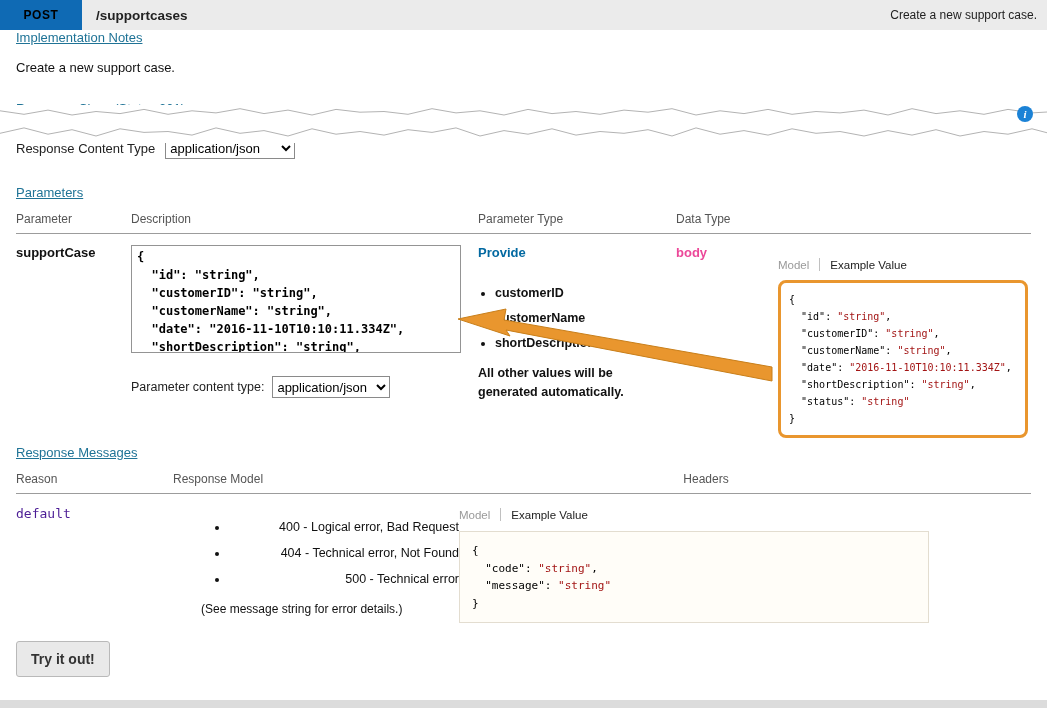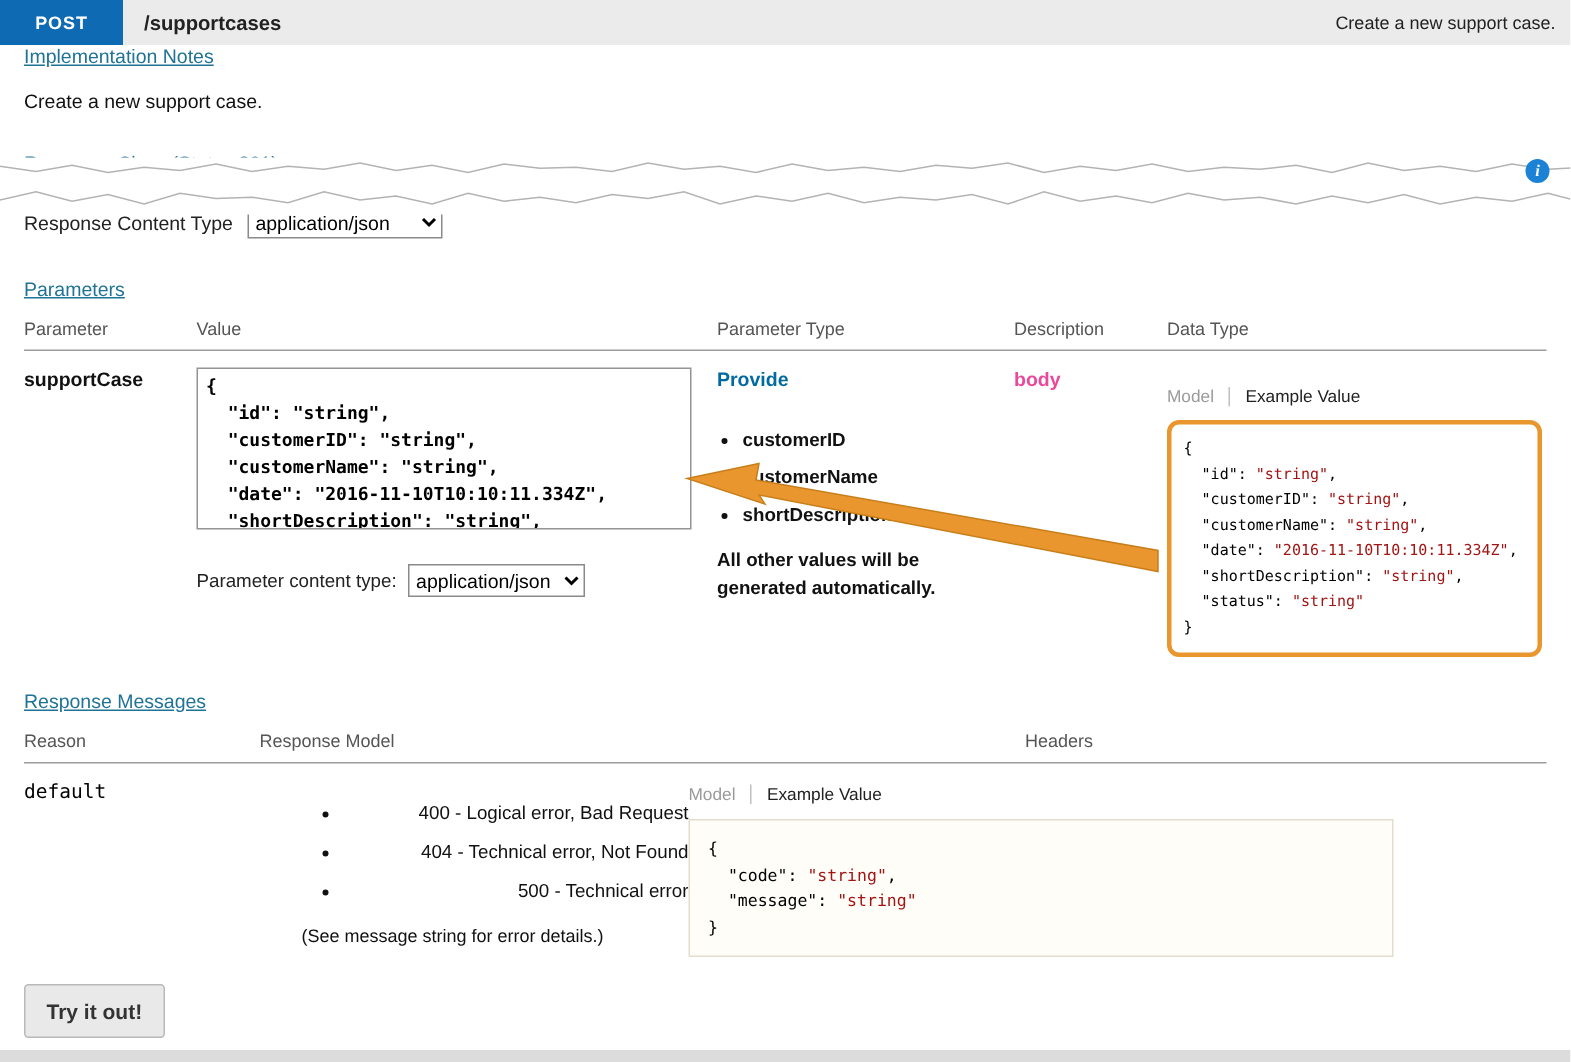--- a/index.html
+++ b/index.html
@@ -5,21 +5,21 @@
   * { box-sizing: border-box; }
   html,body { margin:0; padding:0; }
   body {
     width:1047px; height:708px; position:relative; overflow:hidden;
     background:#fff; color:#333;
     font-family:"Liberation Sans","DejaVu Sans",sans-serif; font-size:13px;
   }
   
   .topbar { height:30px; background:#ebebeb; display:flex; align-items:center; }
   .method-badge {
-    width:82px; height:30px; background:#0f6ab4; color:#ffffff;
+    width:82px; height:30px; background:#0f6ab4; color:#000000;
     font-weight:bold; font-size:12px; letter-spacing:.6px;
     display:flex; align-items:center; justify-content:center;
   }
   .endpoint-path { margin-left:14px; font-weight:bold; font-size:13.5px; color:#222; }
   .endpoint-summary { margin-left:auto; margin-right:10px; font-size:12px; color:#222; }
 
   .content { padding:0 16px; position:relative; }
 
   .section-link { color:#1f7396; text-decoration:underline; font-size:13px; display:inline-block; }
 
@@ -76,26 +76,26 @@
     margin-top:9px; width:250px; background:#fff;
     border:3px solid #e9962e; border-radius:8px; padding:8px 8px;
     overflow:hidden;
   }
   pre.json { margin:0; white-space:pre; color:#000; }
   .example-box pre.json { font:10px/1.7 "DejaVu Sans Mono","Liberation Mono",monospace; }
   .js { color:#a31515; }
   .jk { color:#000; }
 
   
-  .rm-title { margin-top:22px; }
+  .rm-title { margin-top:7px; }
   .rm-grid { display:grid; grid-template-columns:157px 286px 494px 1fr; }
   .rm-grid.grid-head > div { font-size:12px; color:#555; padding:12px 0 7px 0; }
   .rm-head-headers { text-align:center; padding-right:10px; }
   .rm-row > div { padding-top:12px; }
-  .status-default { font-family:"DejaVu Sans Mono","Liberation Mono",monospace; font-size:13px; color:#000000; }
+  .status-default { font-family:"DejaVu Sans Mono","Liberation Mono",monospace; font-size:13px; color:#4c1d95; }
   .reason-list { margin:14px 0 0 56px; padding:0;text-align:right; }
   .reason-list li { font-size:12.5px; color:#111; margin-bottom:12px; }
   .reason-note { margin:16px 0 0 28px; font-size:12px; color:#111; }
 
   .rm-box {
     margin-top:10px; width:470px; background:#fffdf8;
     border:1px solid #e3ddd0; padding:10px 12px;
   }
   .rm-box pre.json { font:11px/1.6 "DejaVu Sans Mono","Liberation Mono",monospace; }
 
@@ -141,23 +141,22 @@
     <select class="rc-select">
       <option>application/json</option>
     </select>
   </div>
 
   
   <div class="section-link params-title">Parameters</div>
 
   <div class="param-grid grid-head">
     <div>Parameter</div>
-    <div>Value</div>
+    <div>Description</div>
     <div>Parameter Type</div>
-    <div>Description</div>
     <div>Data Type</div>
   </div>
 
   <div class="param-grid param-row">
     <div class="param-name">supportCase</div>
 
     <div>
       <textarea class="param-value" spellcheck="false" style="">{
   "id": "string",
   "customerID": "string",

